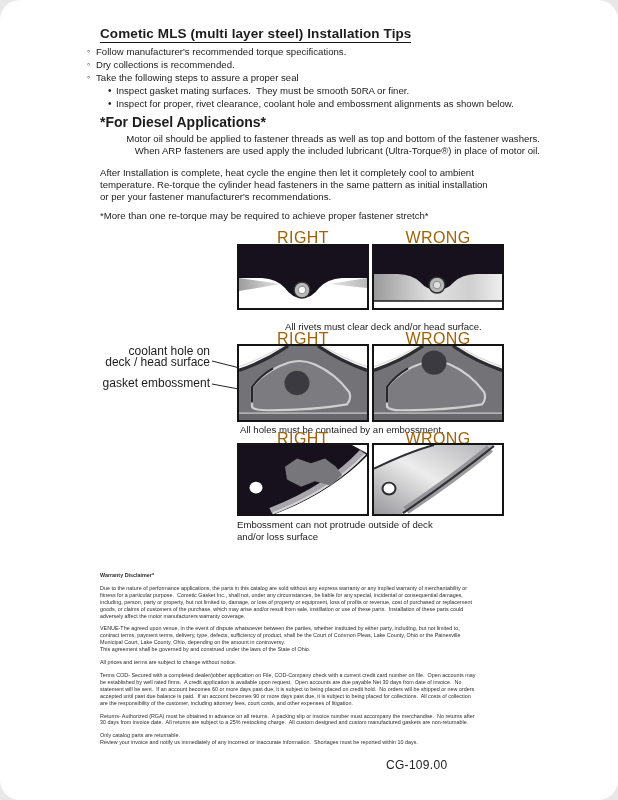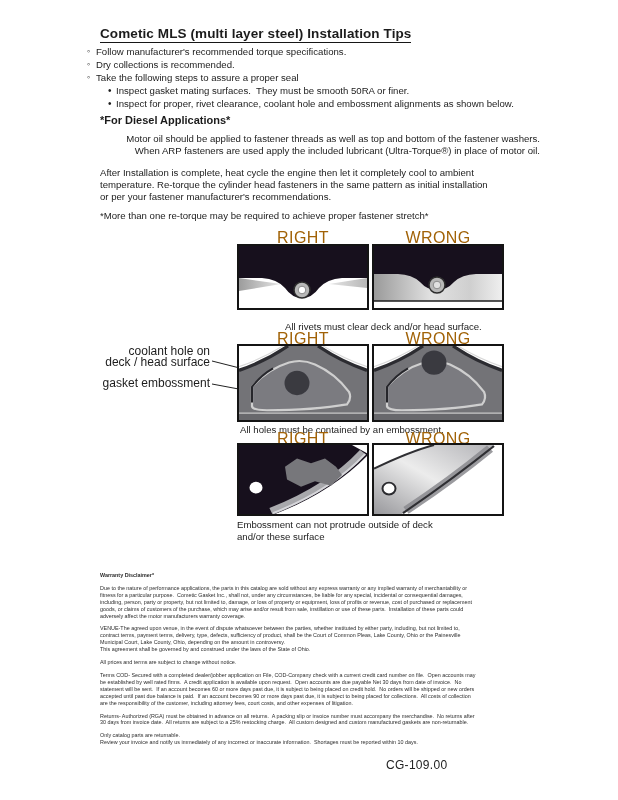--- a/index.html
+++ b/index.html
@@ -1,34 +1,35 @@
 <!DOCTYPE html>
 <html><head>
 <meta charset="utf-8">
 <style>
   html,body{margin:0;padding:0;background:#e8e8e8;}
   .page{
     position:relative;width:618px;height:800px;background:#ffffff;
     font-family:"Liberation Sans",sans-serif;color:#1c1c1c;overflow:hidden;
     margin:0 auto;
+    border-radius:20px;
   }
   .pre{white-space:pre-wrap;}
   
   .title{
     position:absolute;left:100px;top:26px;font-size:13.5px;font-weight:bold;
     border-bottom:1.6px solid #161616;padding-bottom:1px;letter-spacing:0.1px;
   }
   
   .bullets{position:absolute;left:87px;top:45px;width:440px;font-size:9.6px;line-height:13px;}
   .b{display:flex;}
   .b .mk{width:9px;flex:0 0 9px;text-align:left;font-size:9px;}
   .sb{padding-left:21px;}
   .sb .mk{width:8px;flex:0 0 8px;font-size:10px;}
   
-  .diesel-h{position:absolute;left:100px;top:114px;font-size:11px;font-weight:bold;}
+  .diesel-h{position:absolute;left:100px;top:114px;font-size:14px;font-weight:bold;}
   .para{position:absolute;left:100px;width:440px;font-size:9.6px;line-height:12px;}
   .p1{top:133px;text-align:right;}
   .p2{top:167px;}
   .p3{top:210px;}
   
   .dlabel{position:absolute;width:132px;text-align:center;font-size:16px;letter-spacing:0.4px;color:#a16207;}
   .dimg{position:absolute;width:132px;border:2px solid #141414;background:#fff;box-sizing:border-box;}
   .dimg svg{display:block;width:100%;height:100%;}
   .caption{position:absolute;font-size:9.6px;line-height:11.5px;color:#1c1c1c;}
   .col-l{left:237px;} .col-r{left:372px;}
@@ -210,21 +211,21 @@
       <path d="M0,26 Q36,7 60,0 H120 Q78,38 28,76 H0 Z" fill="url(#band)"></path>
       <path d="M116,4 Q76,40 32,72" fill="none" stroke="#8a8a8e" stroke-width="9" opacity="0.85"></path>
       <path d="M120,1 Q78,38 29,75" fill="none" stroke="#2f2f33" stroke-width="2.2"></path>
       <path d="M0,26 Q36,7 60,0" fill="none" stroke="#2f2f33" stroke-width="2.2"></path>
       <path d="M120,0 H128 V8 Z" fill="#ffffff"></path>
       <circle cx="15" cy="48" r="6.5" fill="#ffffff" stroke="#2b2b2f" stroke-width="2"></circle>
     </svg>
   </div>
 
   <div class="caption r3-cap pre">Embossment can not protrude outside of deck
-and/or these surface</div>
+and/or loss surface</div>
 
   <div class="fine">
     <div class="fp-h">Warranty Disclaimer*</div>
     <p class="pre">Due to the nature of performance applications, the parts in this catalog are sold without any express warranty or any implied warranty of merchantability or
 fitness for a particular purpose.  Cometic Gasket Inc., shall not, under any circumstances, be liable for any special, incidental or consequential damages,
 including, person, party or property, but not limited to, damage, or loss of property or equipment, loss of profits or revenue, cost of purchased or replacement
 goods, or claims of customers of the purchase, which may arise and/or result from sale, instillation or use of these parts.  Installation of these parts could
 adversely affect the motor manufacturers warranty coverage.</p>
     <p class="pre">VENUE-The agreed upon venue, in the event of dispute whatsoever between the parties, whether instituted by either party, including, but not limited to,
 contract terms, payment terms, delivery, type, defects, sufficiency of product, shall be the Court of Common Pleas, Lake County, Ohio or the Painesville

